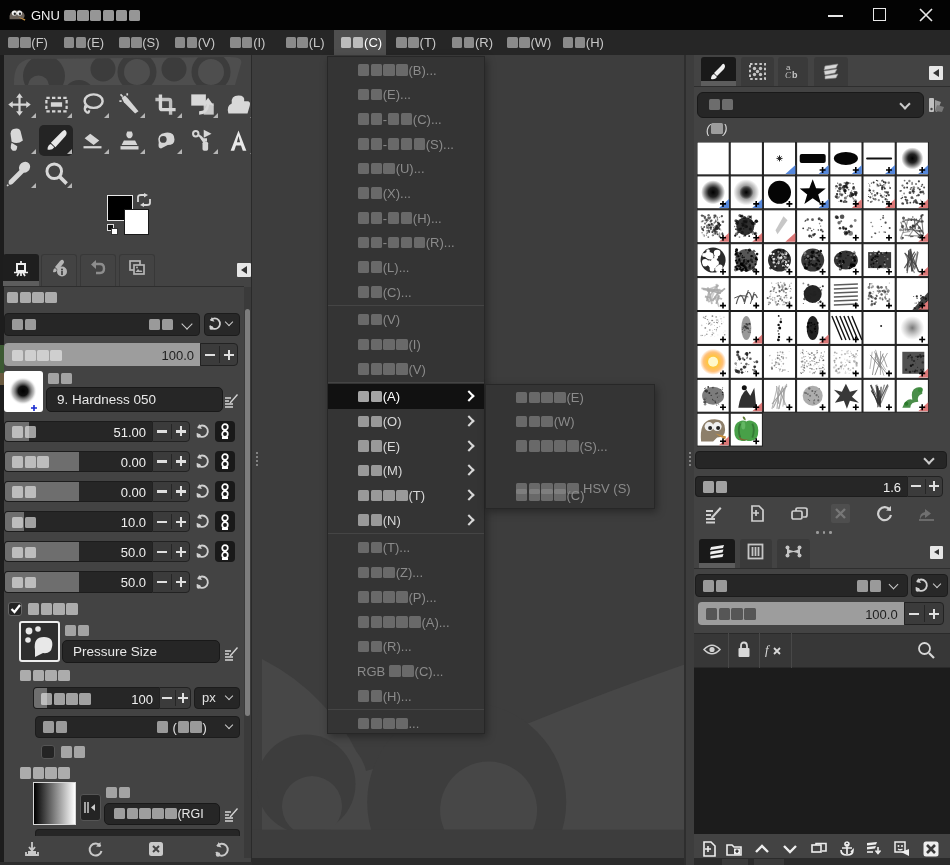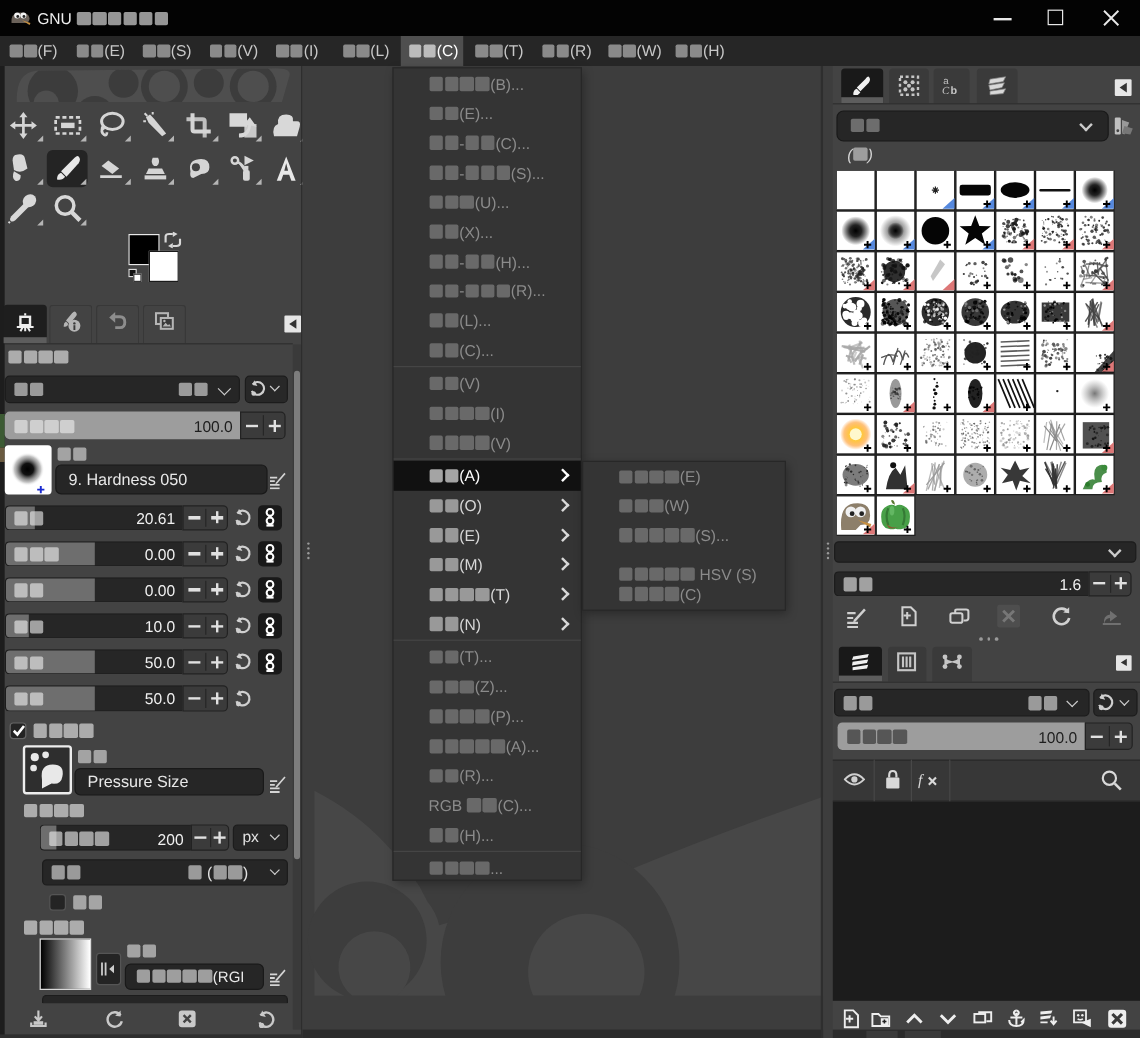--- a/index.html
+++ b/index.html
@@ -223,21 +223,21 @@
 <div class="ab" style="left:47px;top:372px;color:#dedede;font-size:12px;white-space:nowrap"><i class="c"></i><i class="c"></i></div>
 <div class="ab" style="left:46px;top:387px;width:177px;height:25px;background:#262626;border:1px solid #191919;border-radius:5px"></div>
 <div class="ab" style="left:57px;top:392px;color:#e8e8e8;font-size:13.5px">9. Hardness 050</div>
 <svg class="ab" style="left:224px;top:393px" width="15" height="15" viewBox="0 0 15 15">
 <path d="M13 1 L14 2 L7 10 L5.5 10.5 L6 9 Z" fill="#d5d5d5"></path>
 <path d="M1 5 H7 M1 8 H5 M1 11 H9 M1 14 H9" stroke="#d5d5d5" stroke-width="1.5"></path>
   </svg>
 <div class="ab" style="left:4px;top:420.5px;width:148px;height:21.5px;background:#262626;border-radius:4px 0 0 4px;border:1px solid #1c1c1c;border-right:none"></div>
 <div class="ab" style="left:5px;top:421.5px;width:24px;height:19.5px;background:#6e6e6e;border-radius:3px 0 0 3px"></div>
 <div class="ab" style="left:11px;top:424.75px;color:#ededed;font-size:13px;white-space:nowrap"><i class="c"></i><i class="c"></i></div>
-<div class="ab" style="left:4px;top:424.75px;width:142px;text-align:right;color:#f0f0f0;font-size:13px">20.61</div>
+<div class="ab" style="left:4px;top:424.75px;width:142px;text-align:right;color:#f0f0f0;font-size:13px">51.00</div>
 <div class="ab" style="left:152px;top:420.5px;width:38px;height:21.5px;background:#3b3b3b;border-radius:0 4px 4px 0;border:1px solid #222"></div>
 <div class="ab" style="left:171px;top:423.5px;width:1px;height:15.5px;background:#262626"></div>
 <div class="ab" style="left:156.5px;top:430.2px;width:10px;height:2.4px;background:#e0e0e0"></div>
 <div class="ab" style="left:175.5px;top:430.2px;width:10px;height:2.4px;background:#e0e0e0"></div>
 <div class="ab" style="left:179.5px;top:426.2px;width:2.4px;height:10px;background:#e0e0e0"></div>
 <svg class="ab" style="left:194px;top:423.0px" width="16" height="16" viewBox="0 0 17 17">
 <path d="M4 5 A6 6 0 1 1 3.2 11" fill="none" stroke="#cfcfcf" stroke-width="2"></path>
 <path d="M5.5 1 L4 5.5 L8.5 6.5 Z" fill="#cfcfcf"></path>
     <circle cx="5" cy="13.5" r="2.2" fill="#cfcfcf"></circle>
   </svg>
@@ -362,21 +362,21 @@
 <div class="ab" style="left:62px;top:640px;width:158px;height:23px;background:#262626;border:1px solid #191919;border-radius:5px"></div>
 <div class="ab" style="left:73px;top:644px;color:#e8e8e8;font-size:13.5px">Pressure Size</div>
 <svg class="ab" style="left:224px;top:646px" width="15" height="15" viewBox="0 0 15 15">
 <path d="M13 1 L14 2 L7 10 L5.5 10.5 L6 9 Z" fill="#d5d5d5"></path>
 <path d="M1 5 H7 M1 8 H5 M1 11 H9 M1 14 H9" stroke="#d5d5d5" stroke-width="1.5"></path>
   </svg>
 <div class="ab" style="left:19px;top:669px;color:#ededed;font-size:12.5px;font-weight:bold;white-space:nowrap"><i class="c"></i><i class="c"></i><i class="c"></i><i class="c"></i></div>
 <div class="ab" style="left:33px;top:687px;width:126px;height:22px;background:#262626;border-radius:4px 0 0 4px;border:1px solid #1c1c1c;border-right:none"></div>
 <div class="ab" style="left:34px;top:688px;width:13px;height:20px;background:#6e6e6e;border-radius:3px 0 0 3px"></div>
 <div class="ab" style="left:40px;top:691.5px;color:#ededed;font-size:13px;white-space:nowrap"><i class="c"></i><i class="c"></i><i class="c"></i><i class="c"></i></div>
-<div class="ab" style="left:33px;top:691.5px;width:120px;text-align:right;color:#f0f0f0;font-size:13px">200 </div>
+<div class="ab" style="left:33px;top:691.5px;width:120px;text-align:right;color:#f0f0f0;font-size:13px">100 </div>
 <div class="ab" style="left:159px;top:687px;width:32px;height:22px;background:#3b3b3b;border-radius:0 4px 4px 0;border:1px solid #222"></div>
 <div class="ab" style="left:175px;top:690px;width:1px;height:16px;background:#262626"></div>
 <div class="ab" style="left:162.0px;top:697.0px;width:10px;height:2.4px;background:#e0e0e0"></div>
 <div class="ab" style="left:178.0px;top:697.0px;width:10px;height:2.4px;background:#e0e0e0"></div>
 <div class="ab" style="left:182.0px;top:693.0px;width:2.4px;height:10px;background:#e0e0e0"></div>
 <div class="ab" style="left:194px;top:687px;width:46px;height:22px;background:#262626;border:1px solid #1c1c1c;border-radius:4px"></div>
 <div class="ab" style="left:202px;top:690px;color:#e2e2e2">px</div>
 <div class="ab chev" style="left:226px;top:693px;color:#ccc;width:6px;height:6px;border-width:0 1.8px 1.8px 0"></div>
 <div class="ab" style="left:35px;top:716px;width:205px;height:22px;background:#262626;border:1px solid #1c1c1c;border-radius:4px"></div>
 <div class="ab" style="left:42px;top:719.5px;color:#e2e2e2;font-size:13px;white-space:nowrap"><i class="c"></i><i class="c"></i></div>
@@ -2686,13 +2686,13 @@
 <div class="ab" style="left:357px;top:614.5px;color:#8b8b8b;z-index:32;white-space:nowrap"><i class="c"></i><i class="c"></i><i class="c"></i><i class="c"></i><i class="c"></i>(A)...</div>
 <div class="ab" style="left:357px;top:639.1px;color:#8b8b8b;z-index:32;white-space:nowrap"><i class="c"></i><i class="c"></i>(R)...</div>
 <div class="ab" style="left:357px;top:663.8px;color:#8b8b8b;z-index:32;white-space:nowrap">RGB <i class="c"></i><i class="c"></i>(C)...</div>
 <div class="ab" style="left:357px;top:688.5px;color:#8b8b8b;z-index:32;white-space:nowrap"><i class="c"></i><i class="c"></i>(H)...</div>
 <div class="ab" style="left:327.5px;top:709.2px;width:156px;height:1px;background:#454545;z-index:31"></div>
 <div class="ab" style="left:357px;top:716.2px;color:#8b8b8b;z-index:32;white-space:nowrap"><i class="c"></i><i class="c"></i><i class="c"></i><i class="c"></i>...</div>
 <div class="ab" style="left:484.5px;top:383.5px;width:170px;height:125px;background:#343434;border:1px solid #272727;box-shadow:2px 3px 8px rgba(0,0,0,.35);z-index:30"></div>
 <div class="ab" style="left:515px;top:390.0px;color:#8b8b8b;z-index:32;white-space:nowrap"><i class="c"></i><i class="c"></i><i class="c"></i><i class="c"></i>(E)</div>
 <div class="ab" style="left:515px;top:414.4px;color:#8b8b8b;z-index:32;white-space:nowrap"><i class="c"></i><i class="c"></i><i class="c"></i>(W)</div>
 <div class="ab" style="left:515px;top:438.8px;color:#8b8b8b;z-index:32;white-space:nowrap"><i class="c"></i><i class="c"></i><i class="c"></i><i class="c"></i><i class="c"></i>(S)...</div>
-<div class="ab" style="left:515px;top:471px;color:#8b8b8b;z-index:32;white-space:nowrap"><i class="c"></i><i class="c"></i><i class="c"></i><i class="c"></i><i class="c"></i> HSV (S)</div>
+<div class="ab" style="left:515px;top:481px;color:#8b8b8b;z-index:32;white-space:nowrap"><i class="c"></i><i class="c"></i><i class="c"></i><i class="c"></i><i class="c"></i> HSV (S)</div>
 <div class="ab" style="left:515px;top:487.6px;color:#8b8b8b;z-index:32;white-space:nowrap"><i class="c"></i><i class="c"></i><i class="c"></i><i class="c"></i>(C)</div>
 </body></html>

